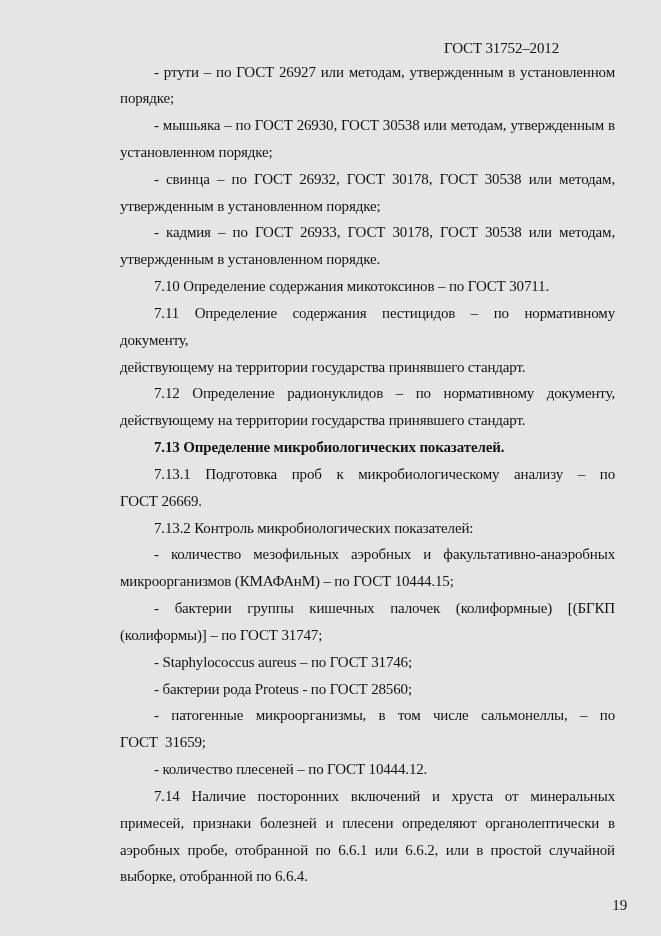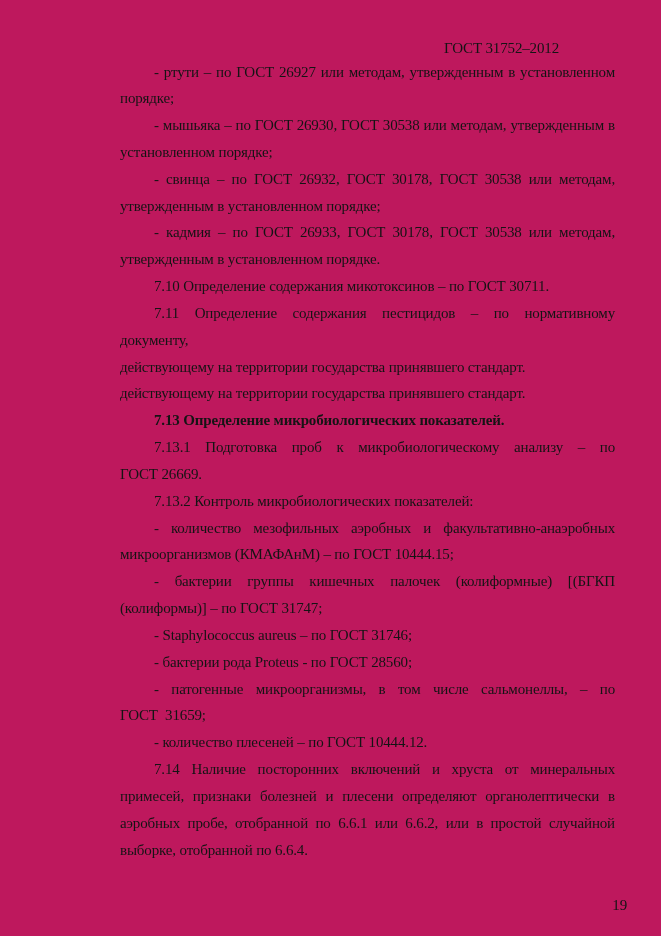--- a/index.html
+++ b/index.html
@@ -4,21 +4,21 @@
 <style>
   html, body {
     margin: 0;
     padding: 0;
     background: #ffffff;
   }
   .page {
     position: relative;
     width: 661px;
     height: 936px;
-    background: #be185d;
+    background: #e5e5e5;
     color: #141414;
     font-family: "Liberation Serif", "DejaVu Serif", serif;
     font-size: 15px;
     letter-spacing: -0.15px;
     overflow: hidden;
   }
   .header-line {
     position: absolute;
     top: 39px;
     left: 84px;
@@ -64,20 +64,21 @@
     <div class="line">порядке;</div>
     <div class="line ind j">- мышьяка – по ГОСТ 26930, ГОСТ 30538 или методам, утвержденным в</div>
     <div class="line">установленном порядке;</div>
     <div class="line ind j">- свинца – по ГОСТ 26932, ГОСТ 30178, ГОСТ 30538 или методам,</div>
     <div class="line">утвержденным в установленном порядке;</div>
     <div class="line ind j">- кадмия – по ГОСТ 26933, ГОСТ 30178, ГОСТ 30538 или методам,</div>
     <div class="line">утвержденным в установленном порядке.</div>
     <div class="line ind">7.10 Определение содержания микотоксинов – по ГОСТ 30711.</div>
     <div class="line ind j">7.11 Определение содержания пестицидов – по нормативному документу,</div>
     <div class="line">действующему на территории государства принявшего стандарт.</div>
+    <div class="line ind j">7.12 Определение радионуклидов – по нормативному документу,</div>
     <div class="line">действующему на территории государства принявшего стандарт.</div>
     <div class="line ind b">7.13 Определение микробиологических показателей.</div>
     <div class="line ind j">7.13.1 Подготовка проб к микробиологическому анализу – по</div>
     <div class="line">ГОСТ 26669.</div>
     <div class="line ind">7.13.2 Контроль микробиологических показателей:</div>
     <div class="line ind j">- количество мезофильных аэробных и факультативно-анаэробных</div>
     <div class="line">микроорганизмов (КМАФАнМ) – по ГОСТ 10444.15;</div>
     <div class="line ind j">- бактерии группы кишечных палочек (колиформные) [(БГКП</div>
     <div class="line">(колиформы)] – по ГОСТ 31747;</div>
     <div class="line ind">- Staphylococcus aureus – по ГОСТ 31746;</div>

